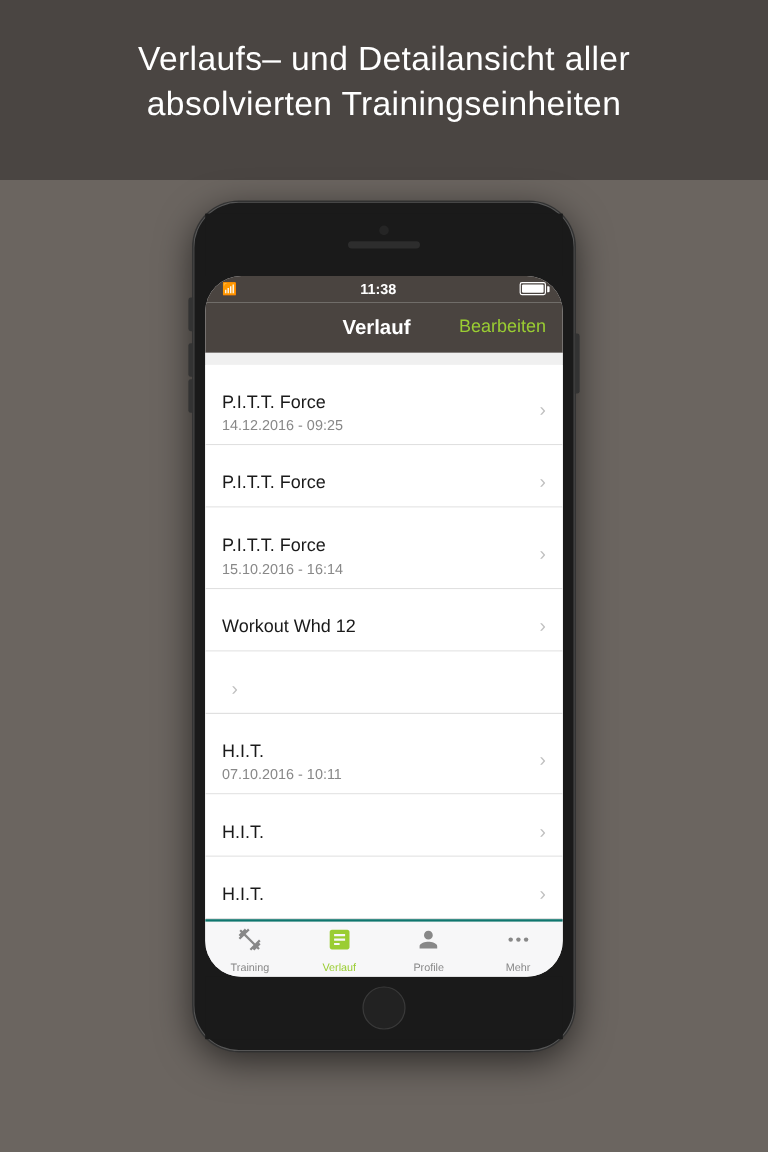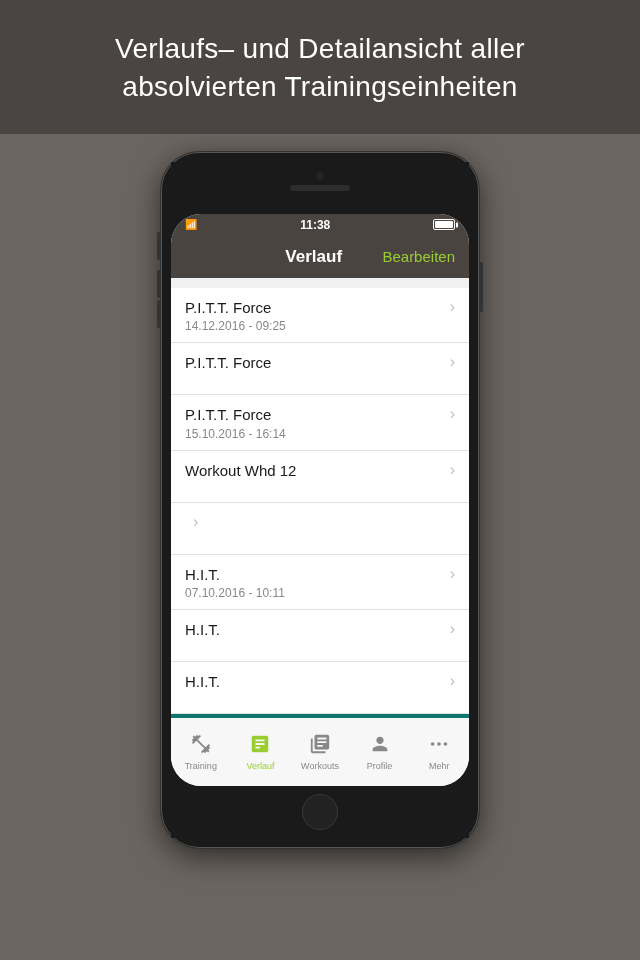--- a/index.html
+++ b/index.html
@@ -10,21 +10,21 @@
       background-color: #6b6560;
       font-family: -apple-system, 'Helvetica Neue', Arial, sans-serif;
       overflow: hidden;
       position: relative;
     }
 
     
     .top-banner {
       background-color: #4a4542;
       width: 100%;
-      padding: 30px 40px 28px;
+      padding: 30px 40px 44px;
       text-align: center;
     }
 
     .top-banner-text {
       color: #ffffff;
       font-size: 28px;
       font-weight: 300;
       line-height: 1.35;
       letter-spacing: 0.3px;
     }
@@ -198,22 +198,23 @@
 
     
     .list-container {
       background: #f8f8f8;
       overflow: hidden;
     }
 
     .list-item {
       background: white;
       border-bottom: 1px solid #e0e0e0;
-      padding: 10px 14px 9px;
-      display: flex;
+      padding: 22px 14px 9px;
+      display: flex;
+      align-items: center;
       justify-content: space-between;
       min-height: 52px;
     }
 
     .list-item-content {
       flex: 1;
     }
 
     .list-item-title {
       color: #1a1a1a;
@@ -231,22 +232,22 @@
     .list-item-chevron {
       color: #c0c0c0;
       font-size: 16px;
       font-weight: 300;
       margin-left: 8px;
     }
 
     
     .tab-bar {
       background: #f7f7f8;
-      border-top: 4px solid #0f766e;
-      height: 72px;
+      border-top: 2px solid #0f766e;
+      height: 48px;
       display: flex;
       align-items: center;
     }
 
     .tab-item {
       flex: 1;
       display: flex;
       flex-direction: column;
       align-items: center;
       justify-content: center;
@@ -391,26 +392,20 @@
       <div class="tab-label" style="color:#888">Training</div>
     </div>
           <div class="tab-item active">
       <div class="tab-icon" style="color:#9acd32"><svg viewBox="0 0 24 24" fill="currentColor">
                 <path d="M19 3H5c-1.1 0-2 .9-2 2v14c0 1.1.9 2 2 2h14c1.1 0 2-.9 2-2V5c0-1.1-.9-2-2-2zm-7 14H7v-2h5v2zm5-4H7v-2h10v2zm0-4H7V7h10v2z"></path>
               </svg></div>
       <div class="tab-label" style="color:#9acd32">Verlauf</div>
     </div>
           <div class="tab-item">
       <div class="tab-icon" style="color:#888"><svg viewBox="0 0 24 24" fill="currentColor">
-                <path d="M4 6H2v14c0 1.1.9 2 2 2h14v-2H4V6zm16-4H8c-1.1 0-2 .9-2 2v12c0 1.1.9 2 2 2h12c1.1 0 2-.9 2-2V4c0-1.1-.9-2-2-2zm-1 9H9V9h10v2zm-4 4H9v-2h6v2zm4-8H9V5h10v2z"></path>
-              </svg></div>
-      <div class="tab-label" style="color:#888">Workouts</div>
-    </div>
-          <div class="tab-item">
-      <div class="tab-icon" style="color:#888"><svg viewBox="0 0 24 24" fill="currentColor">
                 <path d="M12 12c2.21 0 4-1.79 4-4s-1.79-4-4-4-4 1.79-4 4 1.79 4 4 4zm0 2c-2.67 0-8 1.34-8 4v2h16v-2c0-2.66-5.33-4-8-4z"></path>
               </svg></div>
       <div class="tab-label" style="color:#888">Profile</div>
     </div>
           <div class="tab-item">
       <div class="tab-icon" style="color:#888"><svg viewBox="0 0 24 24" fill="currentColor">
                 <circle cx="5" cy="12" r="2"></circle>
                 <circle cx="12" cy="12" r="2"></circle>
                 <circle cx="19" cy="12" r="2"></circle>
               </svg></div>

